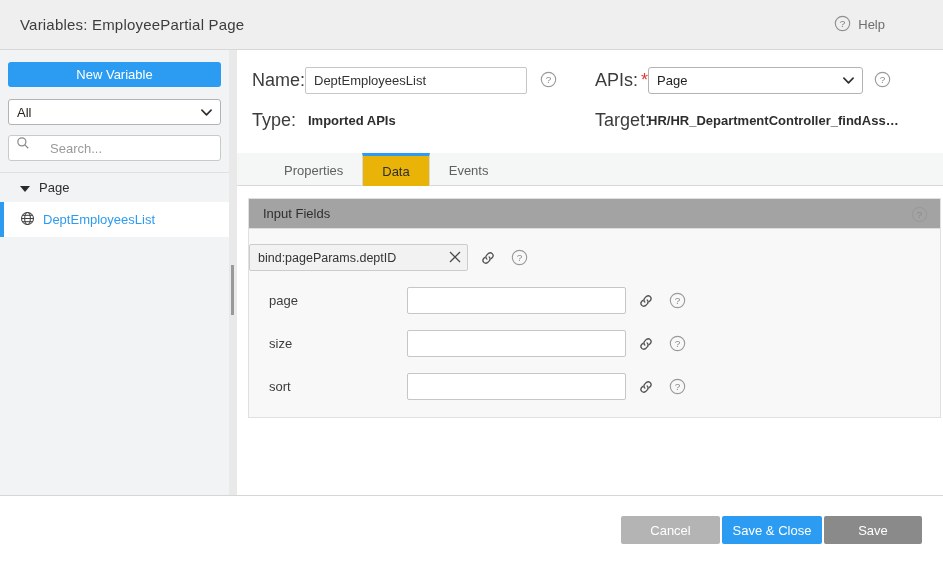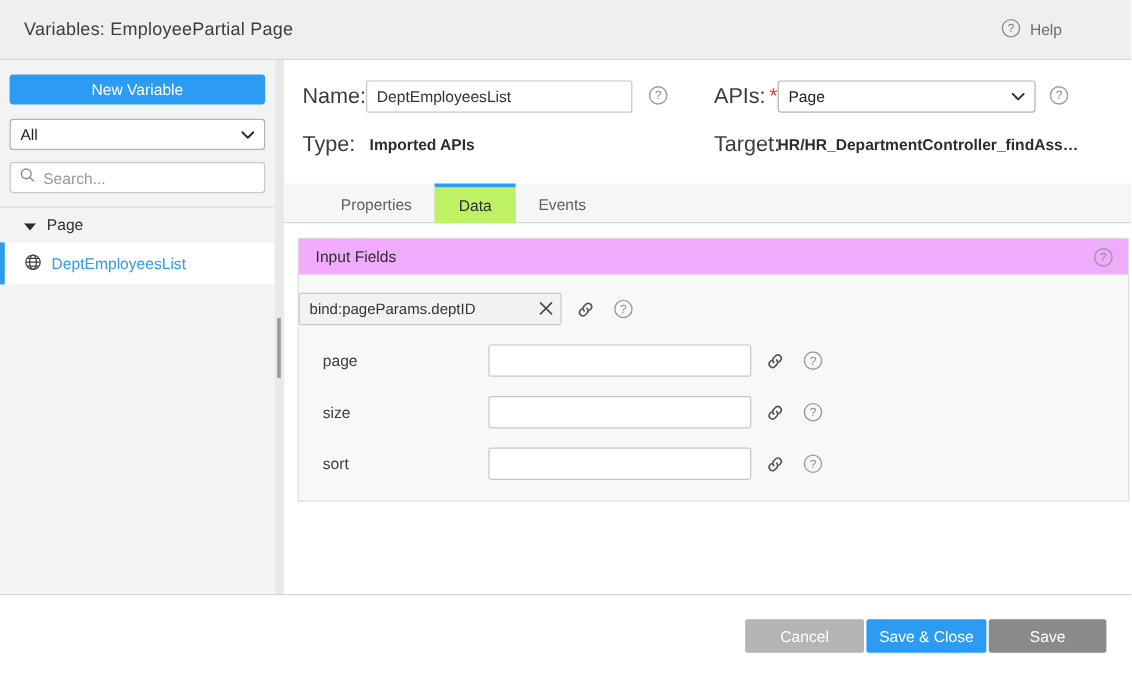--- a/index.html
+++ b/index.html
@@ -24,45 +24,45 @@
   .sidebar{width:229px;background:#f2f3f5;flex:none;display:flex;flex-direction:column;}
   .splitter{width:8px;background:#e9e9e9;flex:none;position:relative;cursor:col-resize;}
   .splitter-handle{position:absolute;top:215px;left:2px;width:3px;height:50px;background:#999;}
   .main{flex:1;background:#fff;position:relative;}
 
   
   .side-controls{padding:12px 8px 0 8px;}
   .btn-new{display:block;width:100%;height:25px;background:var(--accent-blue);color:#fff;border:none;border-radius:3px;font-size:13px;font-family:inherit;cursor:pointer;}
   .fake-select{margin-top:12px;height:26px;background:#fff;border:1px solid #b3b3b3;border-radius:3px;display:flex;align-items:center;padding:0 8px;font-size:13px;color:#222;cursor:pointer;}
   .fake-select .chev{margin-left:auto;display:flex;}
-  .search-box{margin-top:10px;height:26px;background:#fff;border:1px solid #c9c9c9;border-radius:3px;display:flex;align-items:center;padding:0 7px;gap:6px;}
+  .search-box{margin-top:10px;height:26px;background:#fff;border:1px solid #c9c9c9;border-radius:3px;display:flex;padding:0 7px;gap:20px;}
   .search-box input{border:none;outline:none;flex:1;font-size:13px;font-family:inherit;color:#333;background:transparent;}
   .search-box input::placeholder{color:#9a9a9a;}
   .tree{margin-top:11px;border-top:1px solid #e0e0e0;}
   .tree-group{height:29px;display:flex;align-items:center;padding-left:20px;gap:9px;font-size:13px;color:#2f2f2f;cursor:pointer;}
   .tree-item{height:35px;display:flex;align-items:center;gap:8px;padding-left:16px;background:#fff;border-left:4px solid var(--selected-blue);font-size:13px;color:var(--selected-blue);cursor:pointer;}
 
   
   .flabel{position:absolute;font-size:18px;color:#3c3c3c;line-height:27px;}
   .req{color:var(--asterisk-red);margin-left:3px;}
   .text-input{position:absolute;height:27px;border:1px solid #c6c6c6;border-radius:2px;font-size:13px;font-family:inherit;color:#333;padding:0 8px;outline:none;background:#fff;}
   #name-input{left:68px;top:17px;width:222px;}
   .fake-select.owner{position:absolute;left:411px;top:17px;width:215px;margin:0;height:27px;border-color:#b3b3b3;}
   .help-icon{display:inline-flex;cursor:pointer;}
   .abs{position:absolute;}
   .bold-val{position:absolute;font-size:13px;font-weight:bold;color:#2d2d2d;}
 
   
   .tab-bar{position:absolute;left:0;right:0;top:103px;height:33px;background:#f5f6f6;border-bottom:1px solid #d9d9d9;display:flex;align-items:stretch;padding-left:28px;}
   .tab{padding:0 19px;display:flex;align-items:center;font-size:13px;color:#606060;cursor:pointer;border-top:3px solid transparent;}
-  .tab.active{background:#bef264;border-left:1px solid #d9d9d9;border-right:1px solid #d9d9d9;border-top:3px solid var(--accent-blue);color:#2f2f2f;margin-bottom:-1px;}
+  .tab.active{background:#eab308;border-left:1px solid #d9d9d9;border-right:1px solid #d9d9d9;border-top:3px solid var(--accent-blue);color:#2f2f2f;margin-bottom:-1px;}
 
   
   .panel{position:absolute;left:11px;top:148px;width:693px;border:1px solid #e0e0e0;background:#f8f8f9;}
-  .panel-header{height:30px;background:#f0abfc;border-bottom:1px solid #ddd;display:flex;align-items:center;padding:4px 14px;font-size:13px;color:#2f2f2f;position:relative;}
+  .panel-header{height:30px;background:#a3a3a3;border-bottom:1px solid #ddd;display:flex;align-items:center;padding:4px 14px;font-size:13px;color:#2f2f2f;position:relative;}
   .panel-help{position:absolute;right:12px;top:7px;}
   .panel-body{padding:7px 0 9px 0;}
   .field-row{height:43px;display:flex;align-items:center;position:relative;}
   .field-row .rlabel{width:158px;padding-left:20px;font-size:13px;color:#3c3c3c;}
   .row-input-wrap{position:relative;width:219px;height:27px;}
   .row-input{width:219px;height:27px;border:1px solid #c6c6c6;border-radius:2px;font-size:12.5px;font-family:inherit;color:#333;padding:0 8px;outline:none;background:#fff;}
   .row-input.bound{background:#f2f2f2;border-color:#ccc;padding-right:26px;}
   .clear-x{position:absolute;right:6px;top:6px;cursor:pointer;display:flex;}
   .bind-icon{margin-left:12px;display:flex;cursor:pointer;}
   .row-help{margin-left:15px;display:flex;cursor:pointer;}

